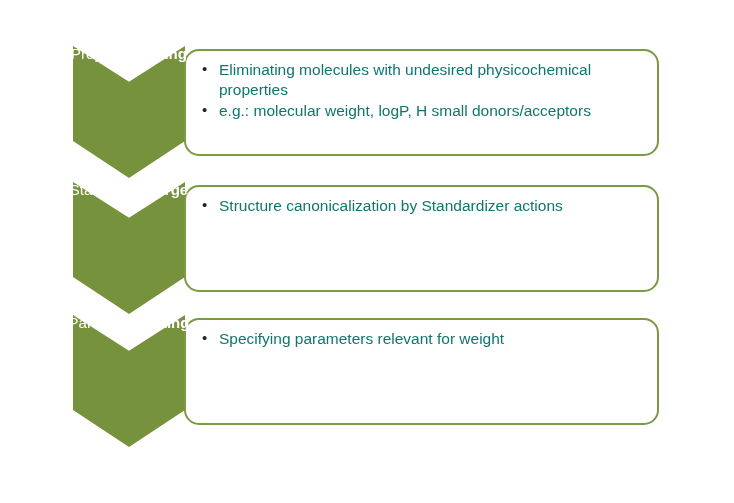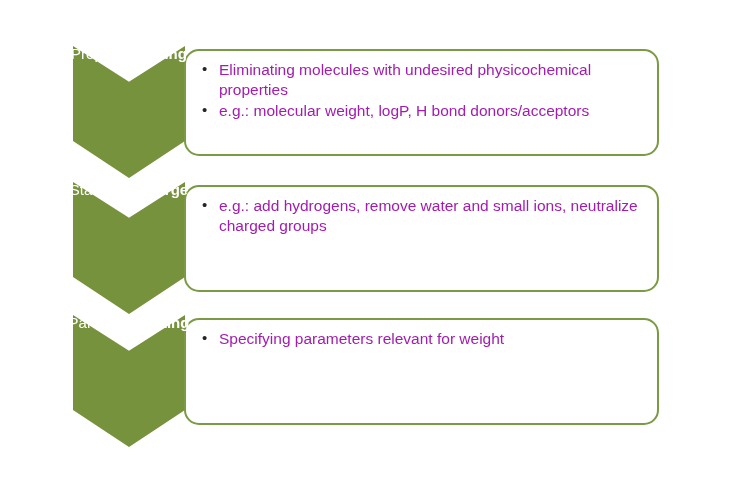--- a/index.html
+++ b/index.html
@@ -73,21 +73,21 @@
     border: 2px solid #7A9A43;
     border-radius: 15px;
     background: #ffffff;
     z-index: 2;
   }
 
   .bullets {
     list-style: none;
     margin: 0;
     padding: 9px 16px 0 14px;
-    color: #a21caf;
+    color: #0f766e;
     font-size: 15.5px;
     line-height: 1.27;
   }
   .bullets li {
     position: relative;
     padding-left: 19px;
     margin: 0 0 2px 0;
   }
   .bullets li::before {
     content: "\2022";
@@ -105,34 +105,34 @@
 
   <div class="stage" style="top:28px;">
     <div class="chevron"></div>
     <div class="chevron-label">
       <span class="ln1">Property</span>
       <span class="ln2">Filtering</span>
     </div>
     <div class="content-box">
       <ul class="bullets">
         <li>Eliminating molecules with undesired physicochemical properties</li>
-        <li>e.g.: molecular weight, logP, H bond donors/acceptors</li>
+        <li>e.g.: molecular weight, logP, H small donors/acceptors</li>
       </ul>
     </div>
   </div>
 
   <div class="stage" style="top:164px;">
     <div class="chevron"></div>
     <div class="chevron-label">
       <span class="ln1">Standardi-</span>
       <span class="ln2">charge</span>
     </div>
     <div class="content-box">
       <ul class="bullets">
-        <li>e.g.: add hydrogens, remove water and small ions, neutralize charged groups</li>
+        <li>Structure canonicalization by Standardizer actions</li>
       </ul>
     </div>
   </div>
 
   <div class="stage" style="top:297px;">
     <div class="chevron"></div>
     <div class="chevron-label">
       <span class="ln1">Parameter</span>
       <span class="ln2">Setting</span>
     </div>

